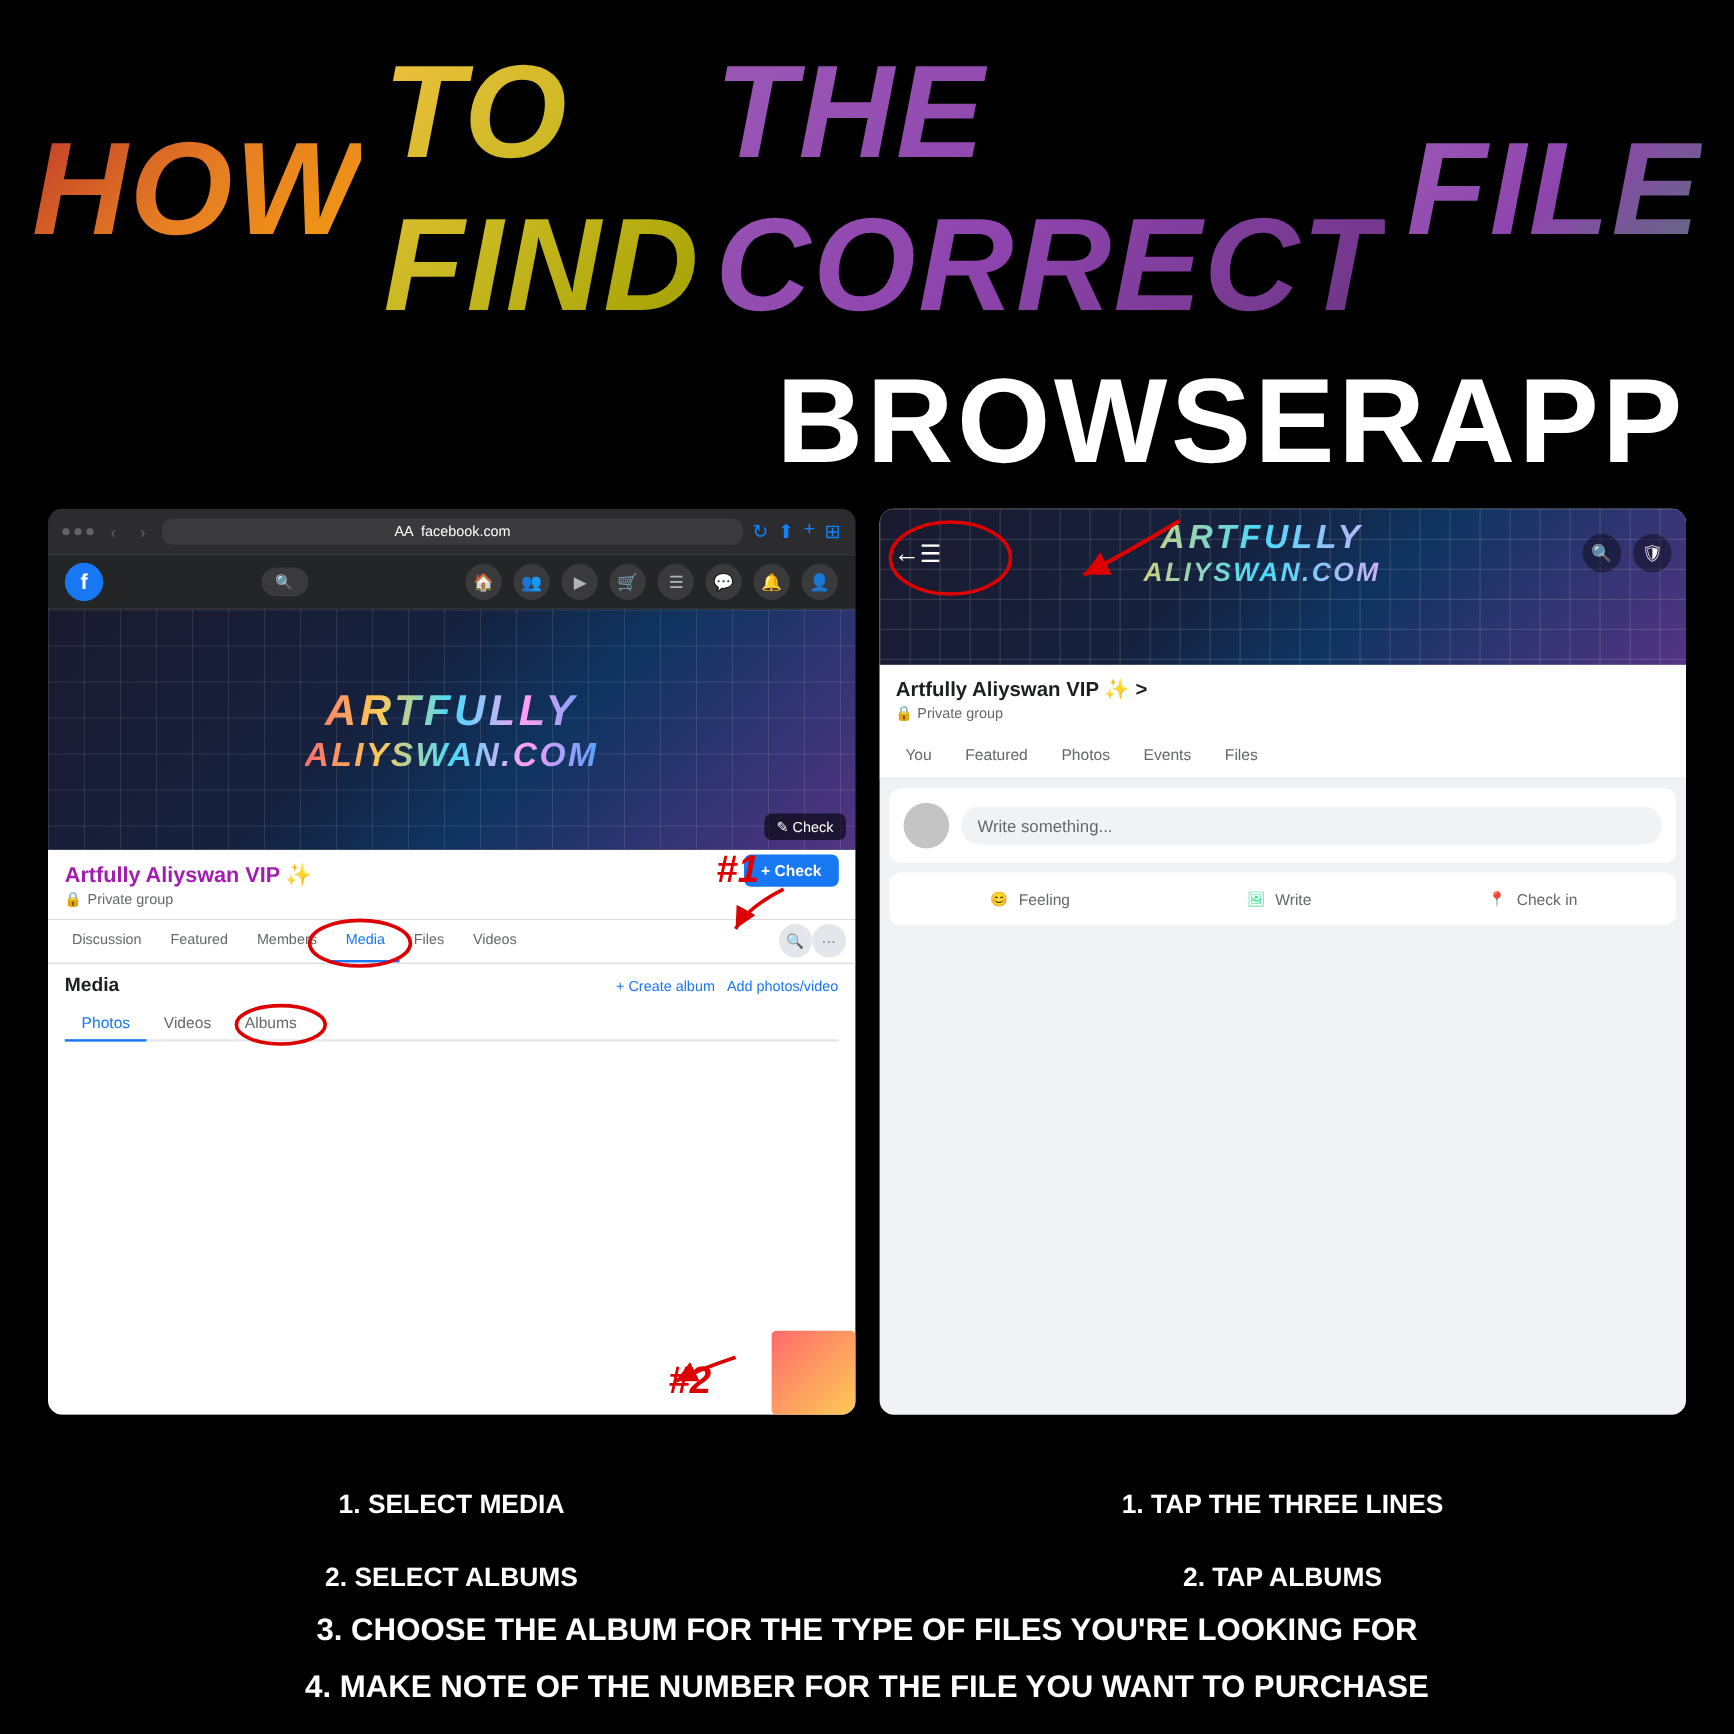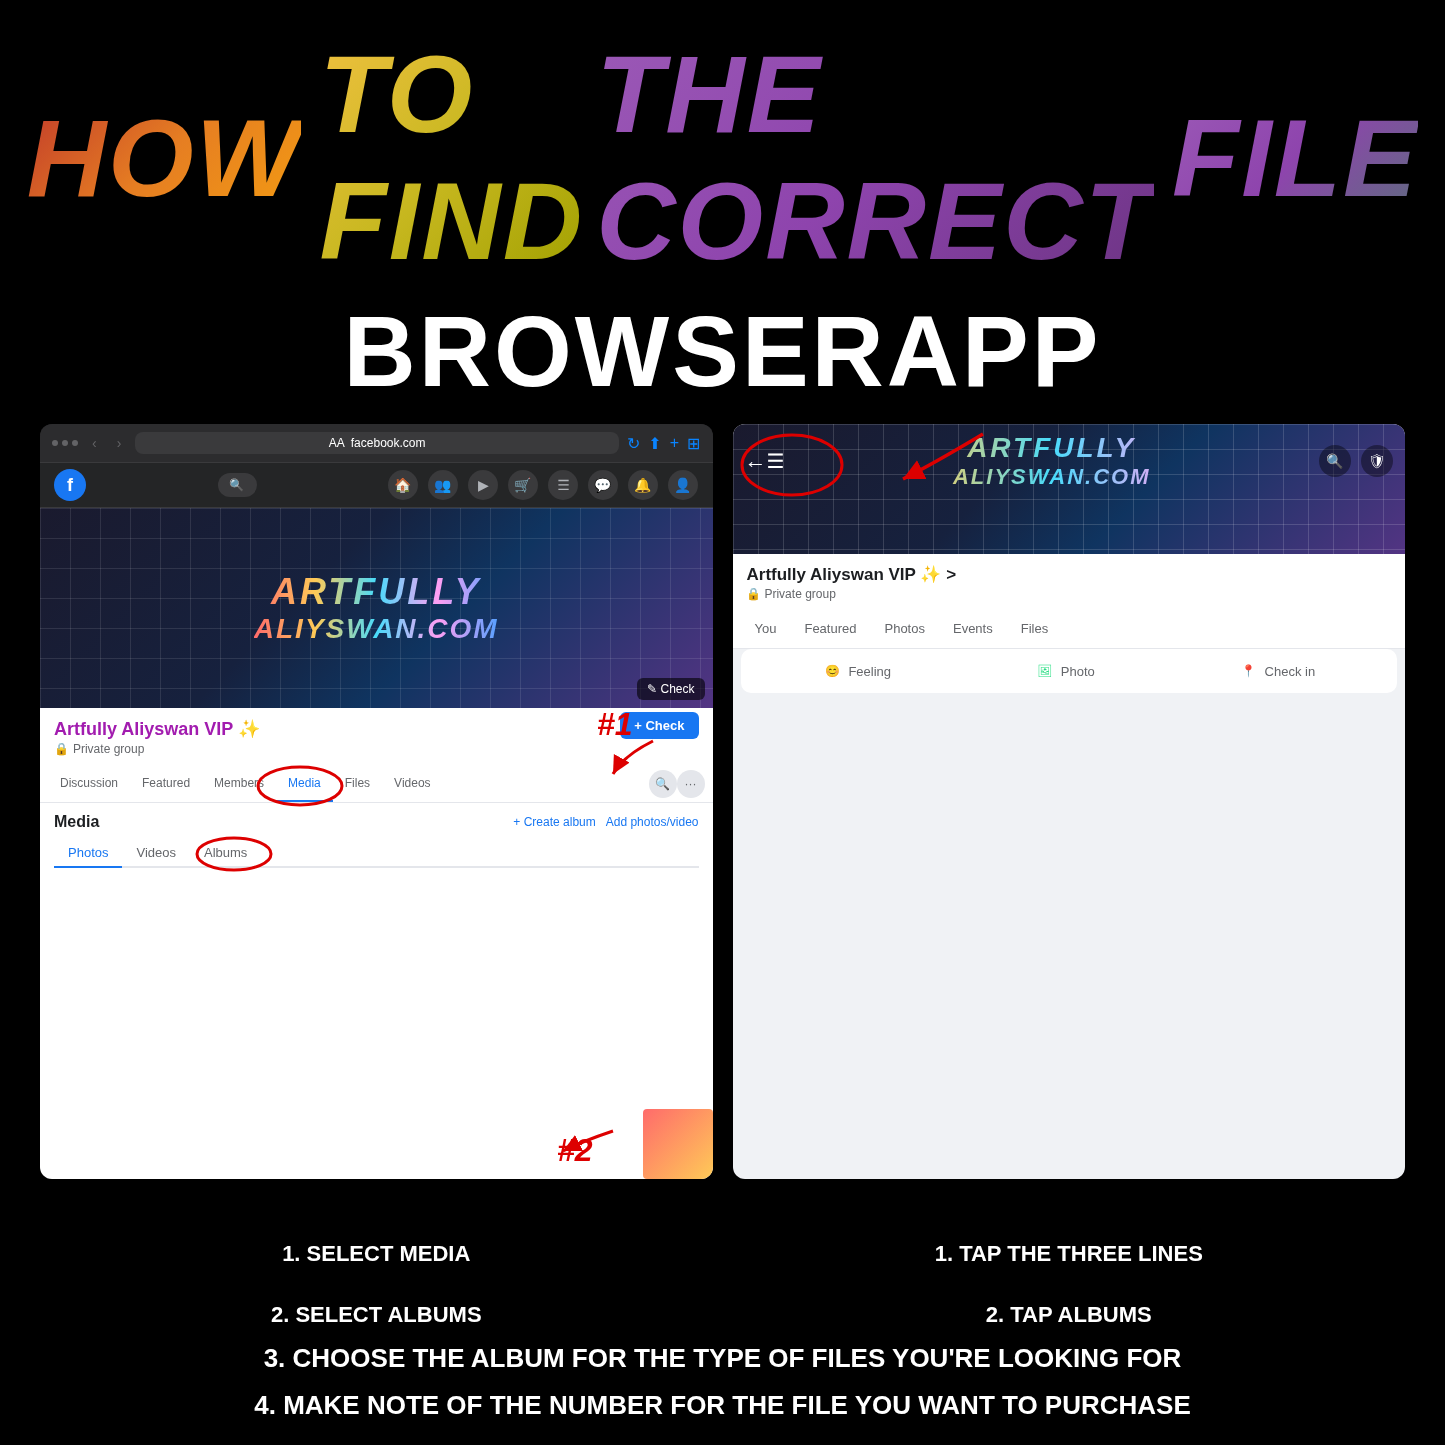--- a/index.html
+++ b/index.html
@@ -78,21 +78,21 @@
       background-clip: text;
       letter-spacing: 2px;
       text-transform: uppercase;
       margin-left: 18px;
     }
 
     
     .subtitle-row {
       display: flex;
       width: 100%;
-      justify-content: center;
+      justify-content: flex-end;
       margin-bottom: 15px;
     }
 
     .subtitle-browser {
       font-size: 100px;
       font-weight: 900;
       color: #fff;
       text-transform: uppercase;
       letter-spacing: 3px;
     }
@@ -793,29 +793,33 @@
       </div>
 
       <div class="app-tabs">
         <div class="app-tab">You</div>
         <div class="app-tab">Featured</div>
         <div class="app-tab">Photos</div>
         <div class="app-tab">Events</div>
         <div class="app-tab">Files</div>
       </div>
 
+      <div class="app-write-section">
+        <div class="app-avatar"></div>
+        <div class="app-write-input">Write something...</div>
+      </div>
 
       <div class="app-action-btns">
         <div class="app-action-btn">
           <div class="app-action-icon" style="color:#f7b731;">😊</div>
           <span>Feeling</span>
         </div>
         <div class="app-action-btn">
           <div class="app-action-icon" style="color:#26de81;">🖼</div>
-          <span>Photo</span>
+          <span>Write</span>
         </div>
         <div class="app-action-btn">
           <div class="app-action-icon" style="color:#fd9644;">📍</div>
           <span>Check in</span>
         </div>
       </div>
     </div>
 
   </div>
 

